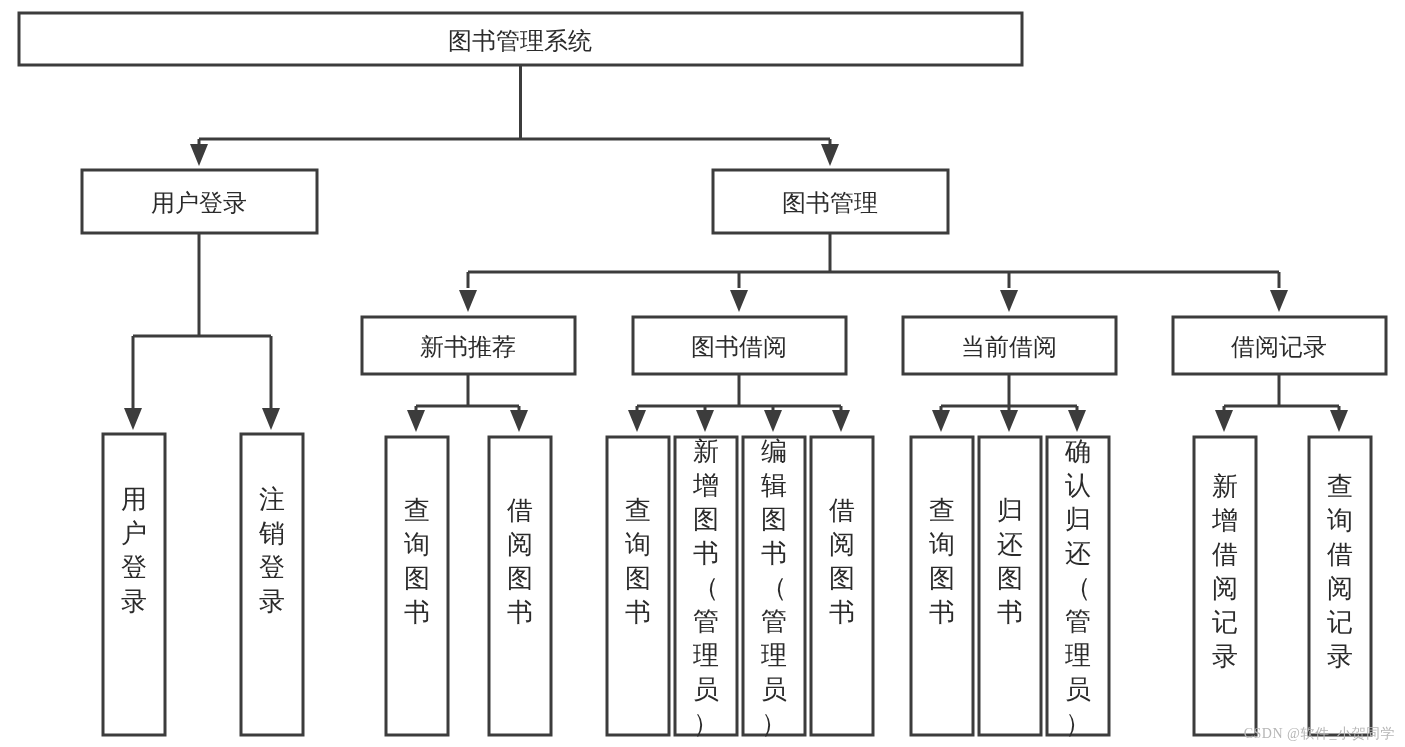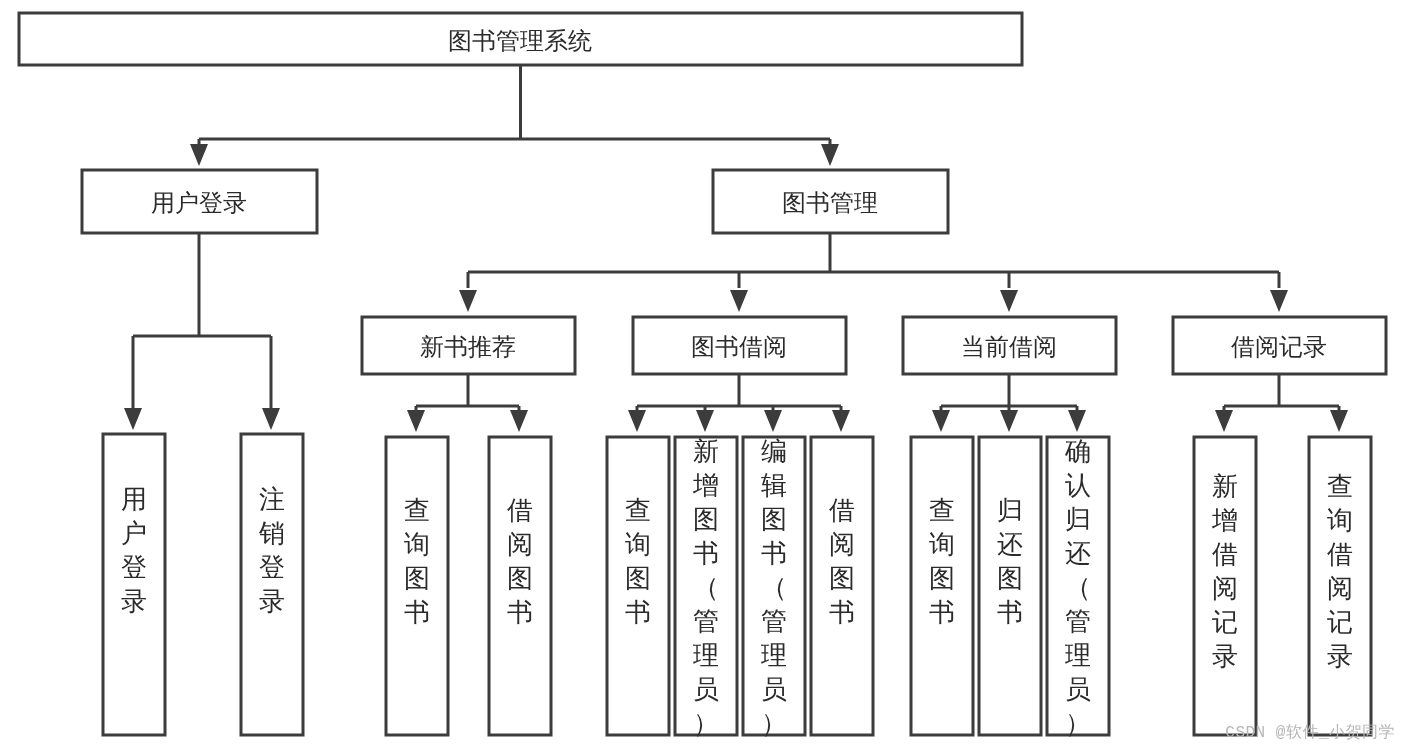--- a/index.html
+++ b/index.html
@@ -46,22 +46,22 @@
   .node-label-vertical {
     fill: #2b2b2b;
     font-family: "Liberation Sans", "DejaVu Sans", sans-serif;
     font-size: 26px;
     text-anchor: middle;
   }
   .watermark {
     position: absolute;
     right: 10px;
     bottom: 4px;
-    font-family: Liberation Mono, monospace;
-    font-size: 16px;
+    font-family: Liberation Serif, serif;
+    font-size: 14px;
     color: #b6b6b6;
     white-space: nowrap;
     letter-spacing: 0.5px;
     pointer-events: none;
   }
 </style>
 </head>
 <body>
 
 <svg id="diagram" viewBox="0 0 1405 747" xmlns="http://www.w3.org/2000/svg">

